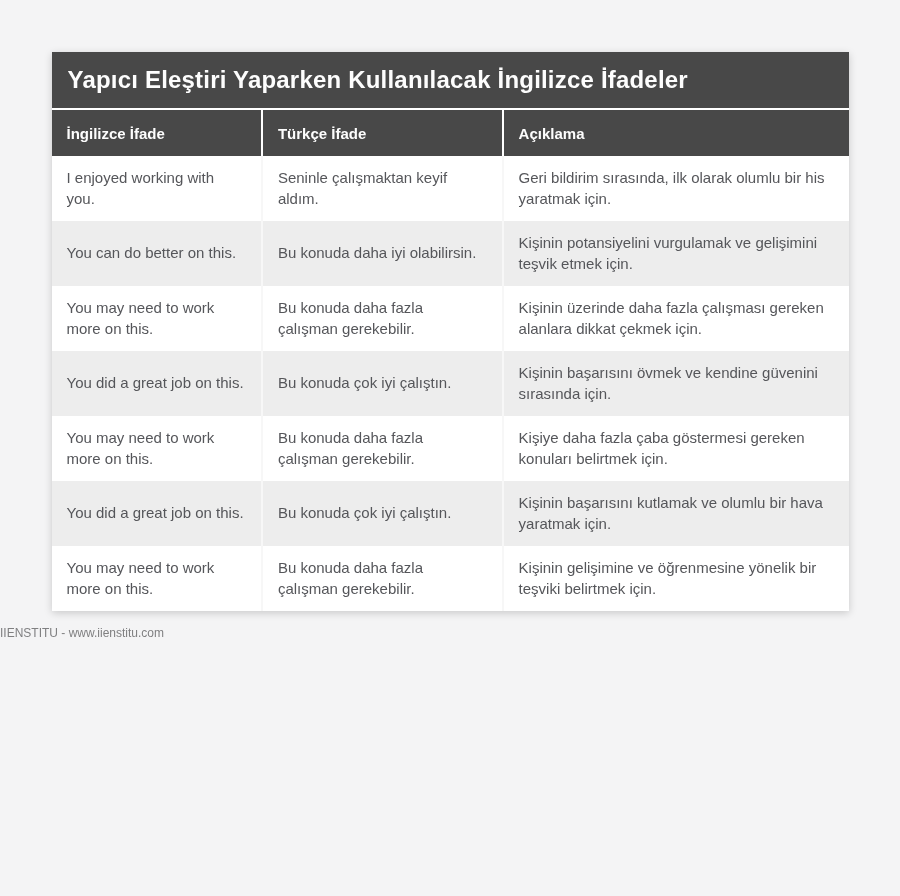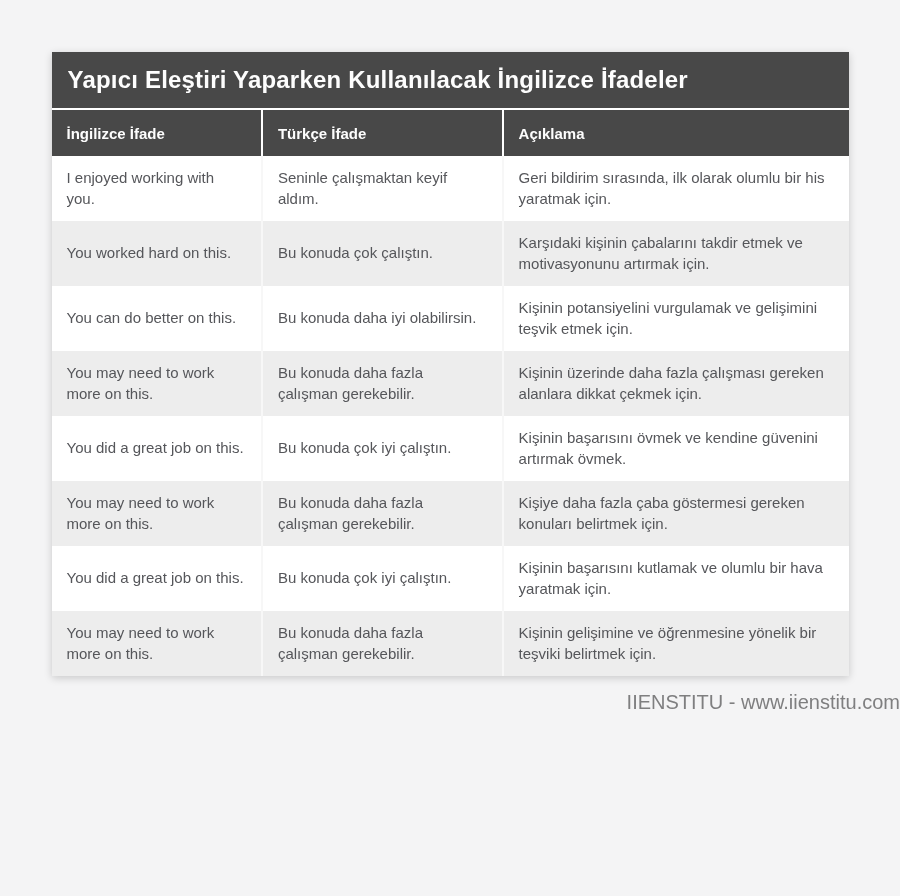--- a/index.html
+++ b/index.html
@@ -52,23 +52,23 @@
     line-height: 1.35;
     vertical-align: middle;
     height: 65px;
     padding: 0 15px;
     border-left: 2px solid #f7f7f7;
   }
   tbody td:first-child { border-left: none; }
   tbody tr:nth-child(odd)  { background: #ffffff; }
   tbody tr:nth-child(even) { background: #ededed; }
   .footer {
-    text-align: right;
+    text-align: left;
     color: #7f7f80;
-    font-size: 20px;
+    font-size: 12px;
     margin-top: 15px;
   }
 </style>
 </head>
 <body>
 
 <div class="card">
   <div class="title-bar">Yapıcı Eleştiri Yaparken Kullanılacak İngilizce İfadeler</div>
   <table>
     <colgroup>
@@ -83,43 +83,38 @@
         <th>Açıklama</th>
       </tr>
     </thead>
     <tbody id="table-body">
   <tr>
     <td>I enjoyed working with you.</td>
     <td>Seninle çalışmaktan keyif aldım.</td>
     <td>Geri bildirim sırasında, ilk olarak olumlu bir his yaratmak için.</td>
   </tr>
 
-  <tr>
-    <td>You worked hard on this.</td>
-    <td>Bu konuda çok çalıştın.</td>
-    <td>Karşıdaki kişinin çabalarını takdir etmek ve motivasyonunu artırmak için.</td>
-  </tr>
 
   <tr>
     <td>You can do better on this.</td>
     <td>Bu konuda daha iyi olabilirsin.</td>
     <td>Kişinin potansiyelini vurgulamak ve gelişimini teşvik etmek için.</td>
   </tr>
 
 
   <tr>
     <td>You may need to work more on this.</td>
     <td>Bu konuda daha fazla çalışman gerekebilir.</td>
     <td>Kişinin üzerinde daha fazla çalışması gereken alanlara dikkat çekmek için.</td>
   </tr>
 
   <tr>
     <td>You did a great job on this.</td>
     <td>Bu konuda çok iyi çalıştın.</td>
-    <td>Kişinin başarısını övmek ve kendine güvenini artırmak övmek.</td>
+    <td>Kişinin başarısını övmek ve kendine güvenini sırasında için.</td>
   </tr>
 
 
   <tr>
     <td>You may need to work more on this.</td>
     <td>Bu konuda daha fazla çalışman gerekebilir.</td>
     <td>Kişiye daha fazla çaba göstermesi gereken konuları belirtmek için.</td>
   </tr>
 
   <tr>

